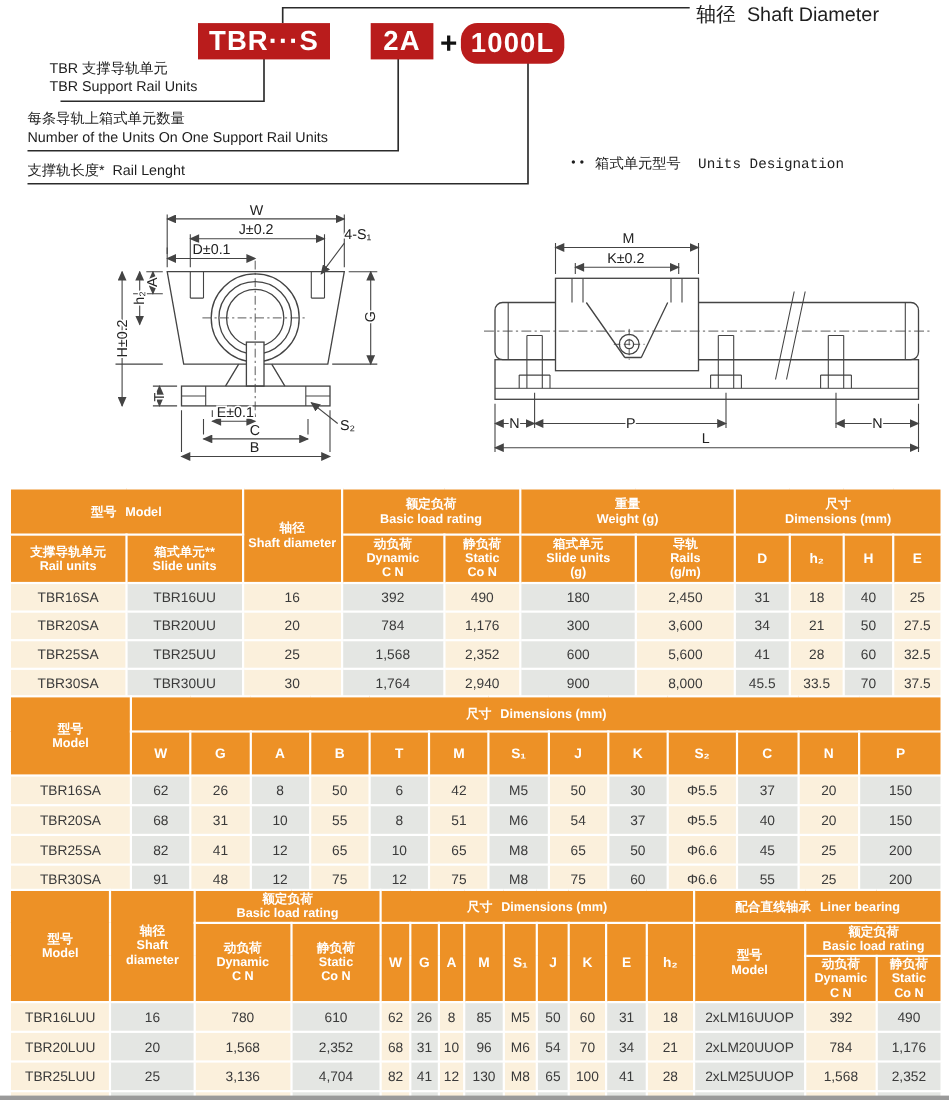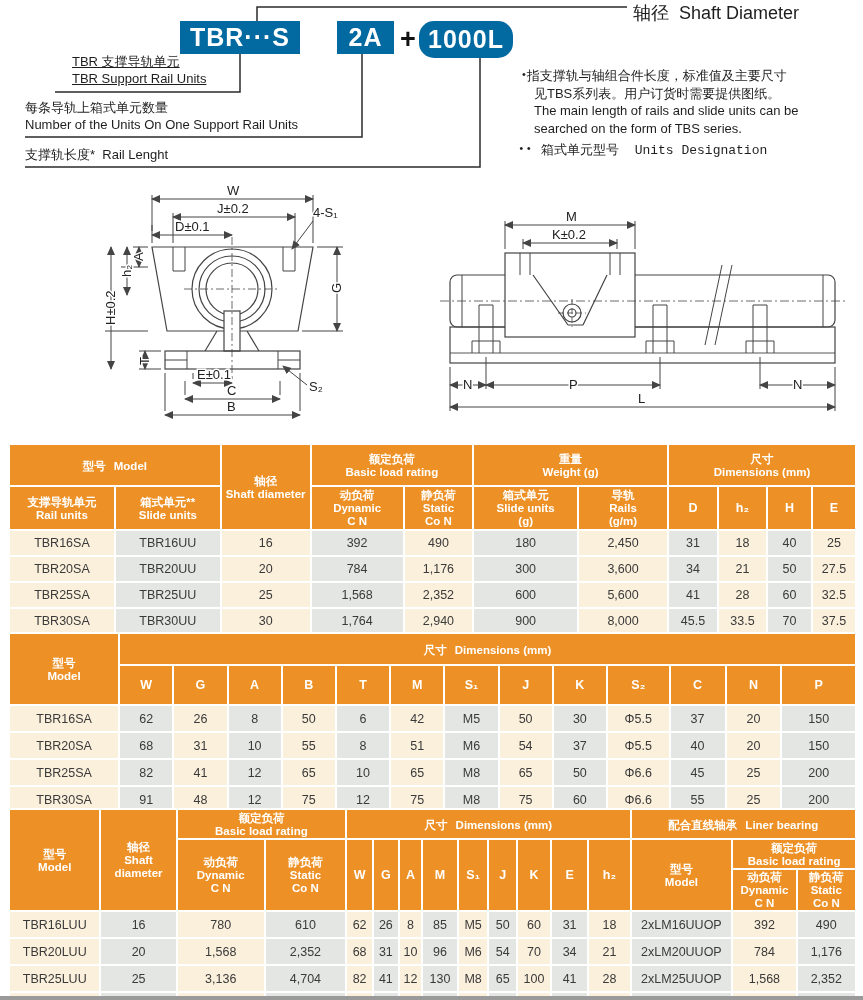--- a/index.html
+++ b/index.html
@@ -2,21 +2,21 @@
 <html><head>
 <meta charset="utf-8">
 <style>
   html,body{margin:0;padding:0;background:#fff;}
   .page{position:relative;width:863px;height:1000px;background:#fff;
         font-family:"Liberation Sans",sans-serif;color:#222;overflow:hidden;}
   .abs{position:absolute;}
   svg text{font-family:"Liberation Sans",sans-serif;font-size:13px;fill:#222;
            paint-order:stroke;stroke:#fff;stroke-width:3px;}
   
-  .codebox{position:absolute;background:#0369a1;color:#fff;font-weight:bold;
+  .codebox{position:absolute;background:#b91c1c;color:#fff;font-weight:bold;
            display:flex;align-items:center;justify-content:center;font-size:25px;letter-spacing:1px;}
   .plus{position:absolute;font-size:27px;font-weight:bold;color:#111;}
   .lab{position:absolute;font-size:13px;line-height:17px;color:#1e1e1e;}
   .lab .zh{display:block;}
   .lab .en{display:block;}
   .topline{position:absolute;font-size:18px;color:#1e1e1e;}
   .note{position:absolute;font-size:13px;line-height:17.5px;color:#1e1e1e;width:335px;}
   .note .ind{padding-left:12px;display:block;}
   .note .b{font-size:11px;vertical-align:2px;letter-spacing:1px;}
   
@@ -51,39 +51,33 @@
 
   <div class="codebox" style="left:180px;top:21px;width:120px;height:33px;">TBR···S</div>
   <div class="codebox" style="left:337px;top:21px;width:57px;height:33px;">2A</div>
   <div class="plus" style="left:400px;top:24px;">+</div>
   <div class="codebox" style="left:419px;top:21px;width:94px;height:37px;border-radius:15px;">1000L</div>
 
   <div class="topline" style="left:633px;top:1px;">
     <span>轴径</span>&nbsp;&nbsp;<span>Shaft Diameter</span>
   </div>
 
-  <div class="lab" style="left:72px;top:53px;text-decoration:underline;">
+  <div class="lab" style="left:45px;top:53px;">
     <span class="zh">TBR 支撑导轨单元</span>
     <span class="en">TBR Support Rail Units</span>
   </div>
   <div class="lab" style="left:25px;top:99px;">
     <span class="zh">每条导轨上箱式单元数量</span>
     <span class="en">Number of the Units On One Support Rail Units</span>
   </div>
   <div class="lab" style="left:25px;top:146px;">
     <span>支撑轨长度*</span>&nbsp;
     <span>Rail Lenght</span>
   </div>
 
-  <div class="note" style="left:522px;top:66px;">
-    <span class="b">•</span><span>指支撑轨与轴组合件长度，标准值及主要尺寸</span>
-    <span class="ind">见TBS系列表。用户订货时需要提供图纸。</span>
-    <span class="ind">The main length of rails and slide units can be</span>
-    <span class="ind">searched on the form of TBS series.</span>
-  </div>
   <div class="note" style="left:518px;top:141px;font-family:Liberation Mono, monospace;">
     <span class="b">••</span>
     <span>箱式单元型号</span>&nbsp;
     <span>Units Designation</span>
   </div>
 
   <svg class="abs" style="left:55px;top:185px;" width="400" height="248" viewBox="0 0 400 248">
     <defs>
       <marker id="a1" markerWidth="10" markerHeight="8" refX="8" refY="4" orient="auto">
         <path d="M0,0 L9,4 L0,8 Z" fill="#444"></path>

